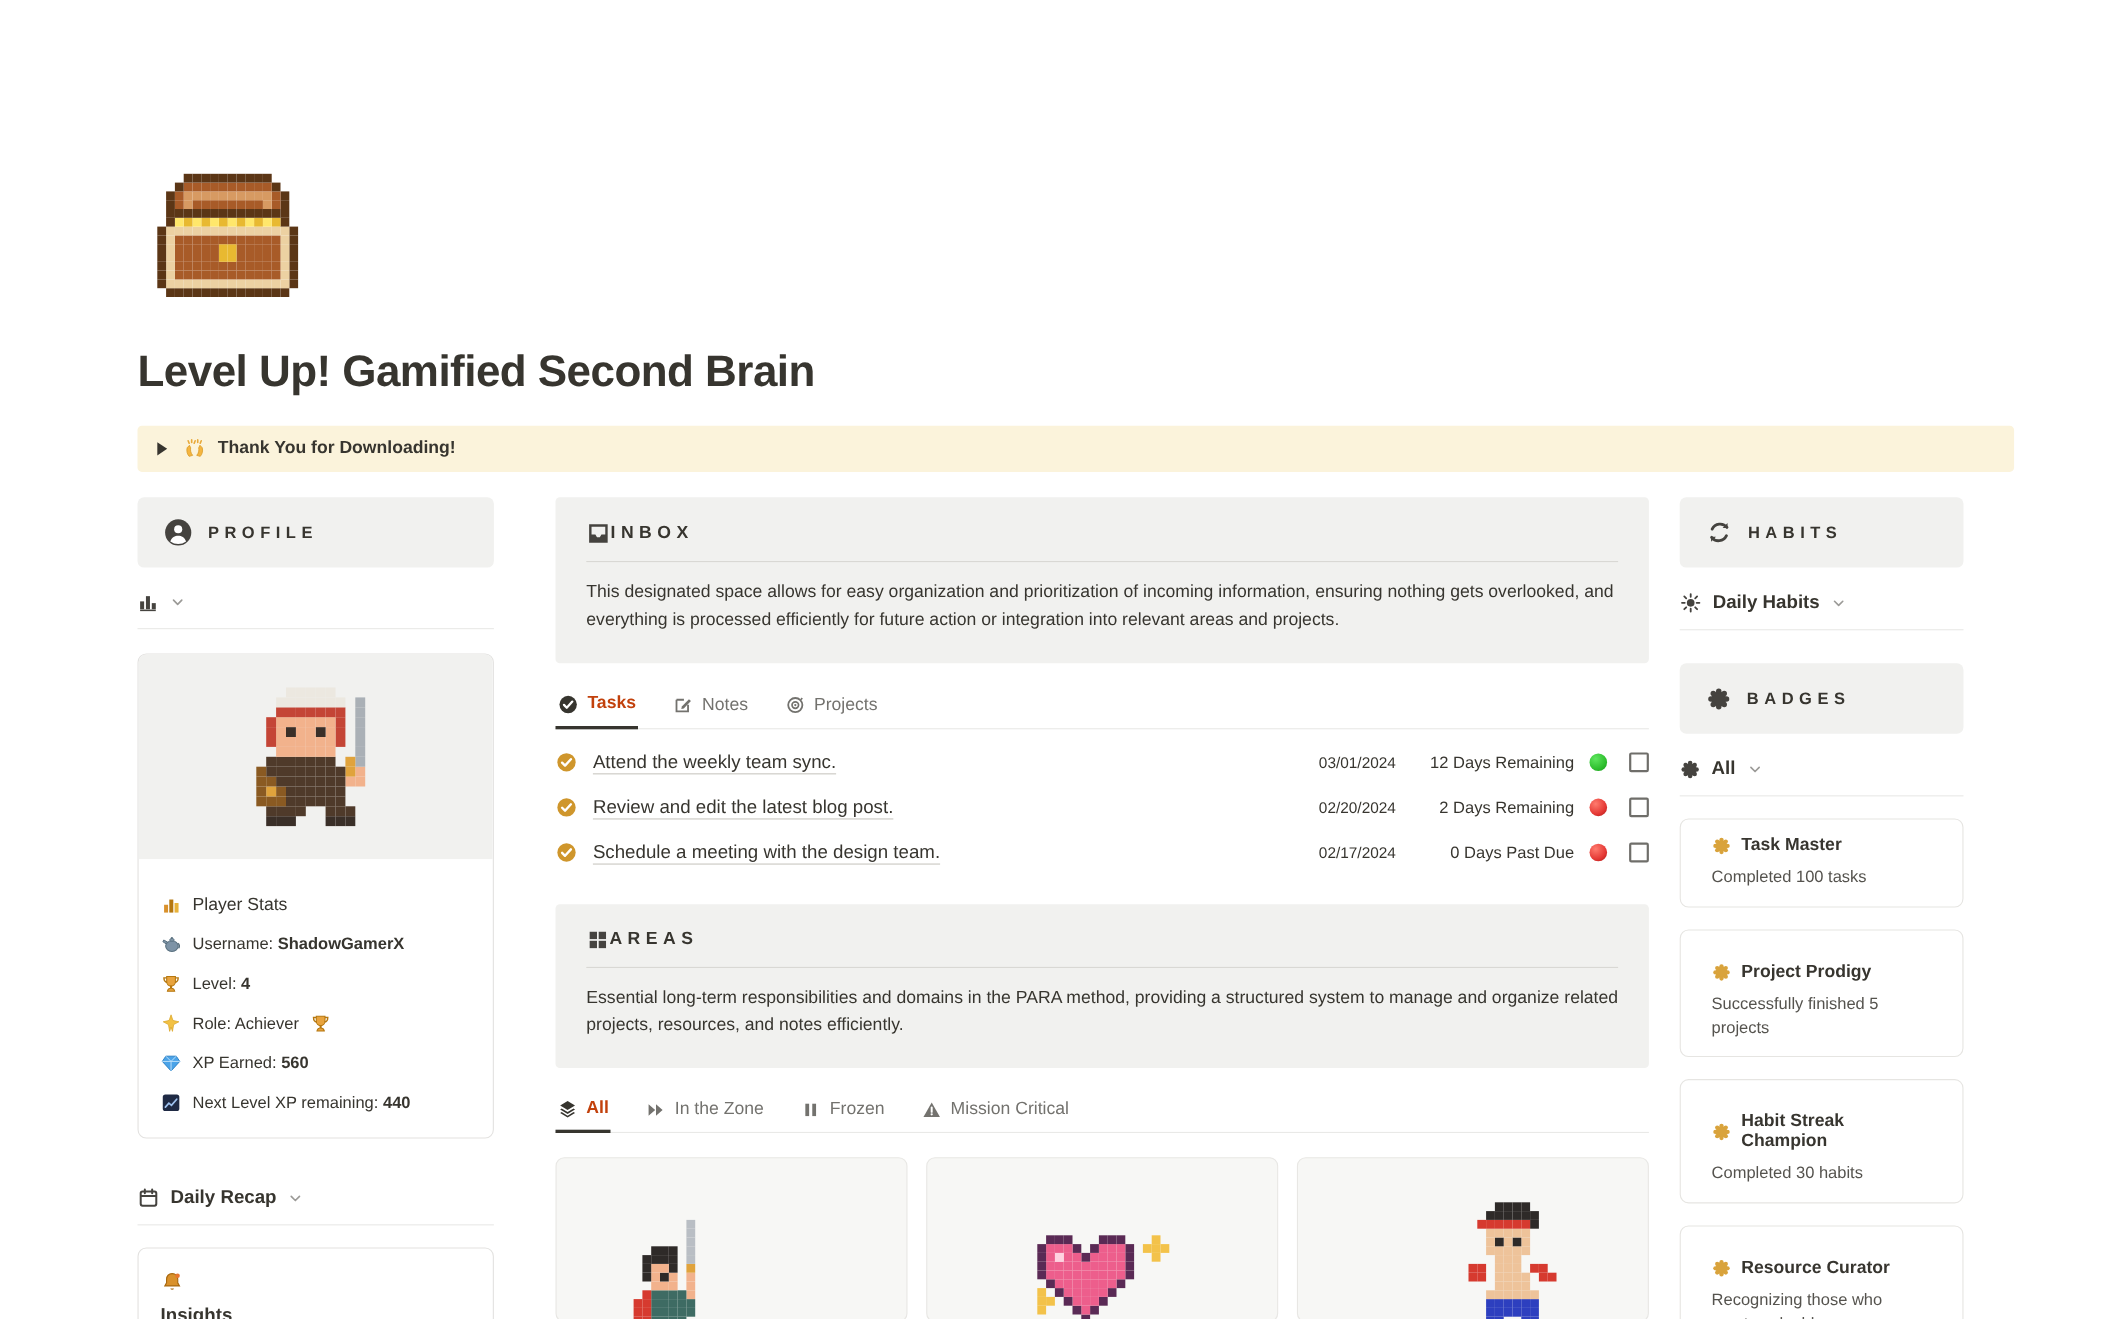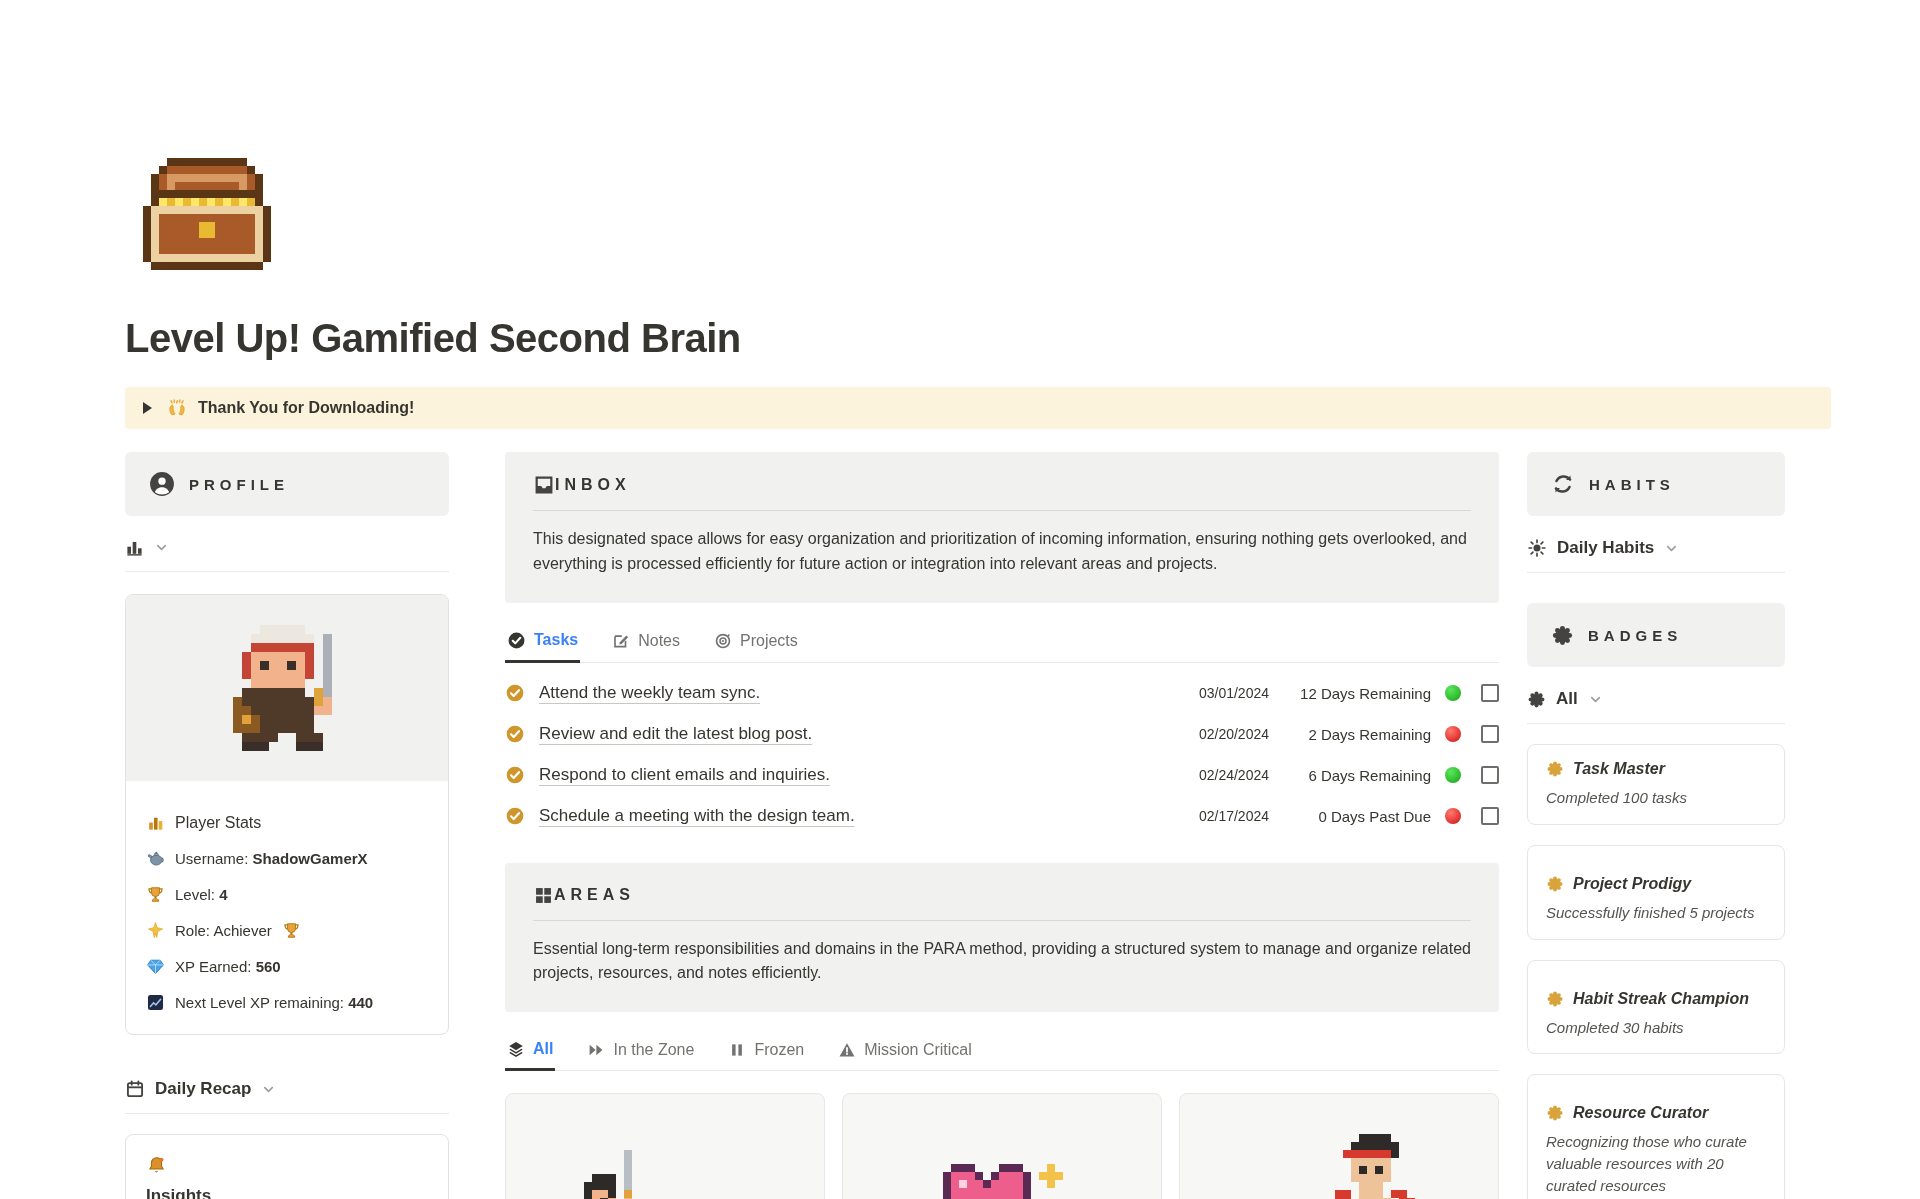--- a/index.html
+++ b/index.html
@@ -46,42 +46,42 @@
   
   .big-card { background:var(--card-gray); border-radius:4px; padding:22px 28px 26px; }
   .big-card .head { display:flex; align-items:center; }
   .big-card .head .label { font-size:16px; font-weight:700; letter-spacing:5px; }
   .big-card .rule { border-bottom:1px solid #d9d8d4; margin:14px 0 16px; }
   .big-card .desc { font-size:16px; line-height:1.55; color:#37352f; }
 
   .tabs { display:flex; gap:30px; border-bottom:1px solid #e9e9e7; margin-top:24px; }
   .tab { display:flex; align-items:center; gap:8px; font-size:16px; color:#73726e;
     padding:4px 2px 10px; cursor:pointer; }
-  .tab.active { color:#3b82f6; font-weight:600; border-bottom:3px solid #37352f; margin-bottom:-1px; }
+  .tab.active { color:#c2410c; font-weight:600; border-bottom:3px solid #37352f; margin-bottom:-1px; }
   .tab .ticon { display:inline-flex; }
 
   .task-list { margin-top:10px; }
   .task-row { display:flex; align-items:center; height:41px; gap:14px; }
   .task-title { font-size:17px; text-decoration:underline; text-decoration-color:#c9c7c1;
     text-underline-offset:5px; text-decoration-thickness:1px; }
   .task-spacer { flex:1; }
   .task-date { font-size:14px; width:88px; text-align:right; }
   .task-status { font-size:15px; width:148px; text-align:right; }
   .dot { width:16px; height:16px; border-radius:50%; flex:none; }
   .dot.green { background:radial-gradient(circle at 35% 30%, #5ee65e, var(--status-green) 60%, #159415); }
   .dot.red   { background:radial-gradient(circle at 35% 30%, #ff7b6e, var(--status-red) 60%, #a81414); }
   .checkbox { width:18px; height:18px; border:2px solid #6f6e6a; border-radius:2px; flex:none; margin-left:6px; }
 
   .areas-card { margin-top:26px; }
   .pix-cards { display:flex; gap:17px; margin-top:22px; }
   .pix-card { width:320px; height:150px; background:#f7f7f5; border:1px solid #e8e7e4; border-radius:8px;
     position:relative; overflow:hidden; }
 
   
-  .badge-card { border:1px solid #e6e5e2; border-radius:8px; padding:15px 18px; margin-top:20px;font-style:italic; }
+  .badge-card { border:1px solid #e6e5e2; border-radius:8px; padding:15px 28px; margin-top:20px; }
   .badge-title { display:flex; align-items:center; gap:9px; font-size:16px; font-weight:600; }
   .badge-desc { font-size:15px; color:#55534e; line-height:1.45; margin-top:9px; }
 
   .icon { display:inline-flex; flex:none; }
   .seal-dark { color:#45433f; } .seal-orange { color:var(--badge-orange); }
   .ink { color:#45433f; }
   .sprite { position:relative; }
   .sprite > i { display:block; }
 </style>
 </head>
@@ -435,33 +435,20 @@
             <span class="task-status">2 Days Remaining</span>
             <span class="dot red"></span>
             <span class="checkbox"></span>
           </div>
           <div class="task-row">
             <span class="icon" style="color:var(--accent-amber)">
                 <svg width="20" height="20">
                   <use href="#i-ccheck"></use>
                 </svg>
               </span>
-            <span class="task-title">Respond to client emails and inquiries.</span>
-            <span class="task-spacer"></span>
-            <span class="task-date">02/24/2024</span>
-            <span class="task-status">6 Days Remaining</span>
-            <span class="dot green"></span>
-            <span class="checkbox"></span>
-          </div>
-          <div class="task-row">
-            <span class="icon" style="color:var(--accent-amber)">
-                <svg width="20" height="20">
-                  <use href="#i-ccheck"></use>
-                </svg>
-              </span>
             <span class="task-title">Schedule a meeting with the design team.</span>
             <span class="task-spacer"></span>
             <span class="task-date">02/17/2024</span>
             <span class="task-status">0 Days Past Due</span>
             <span class="dot red"></span>
             <span class="checkbox"></span>
           </div>
         </div>
 
         <div class="big-card areas-card">

